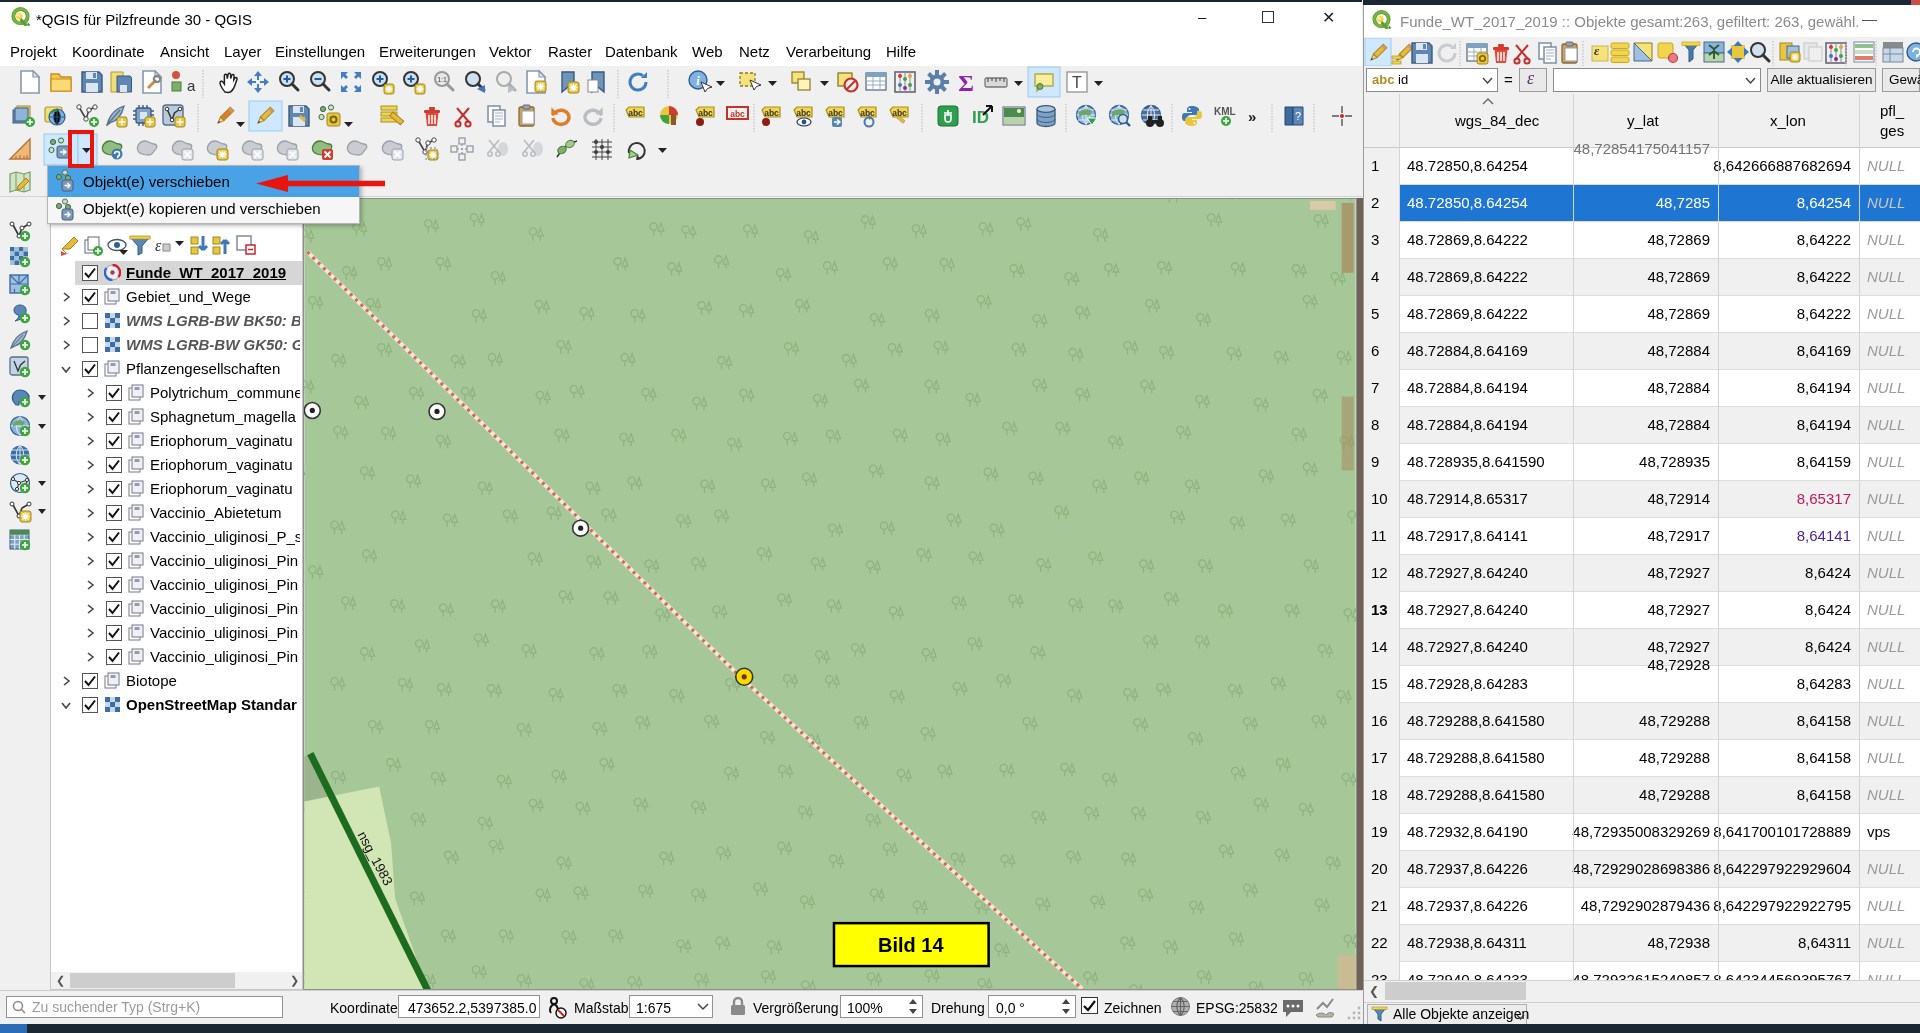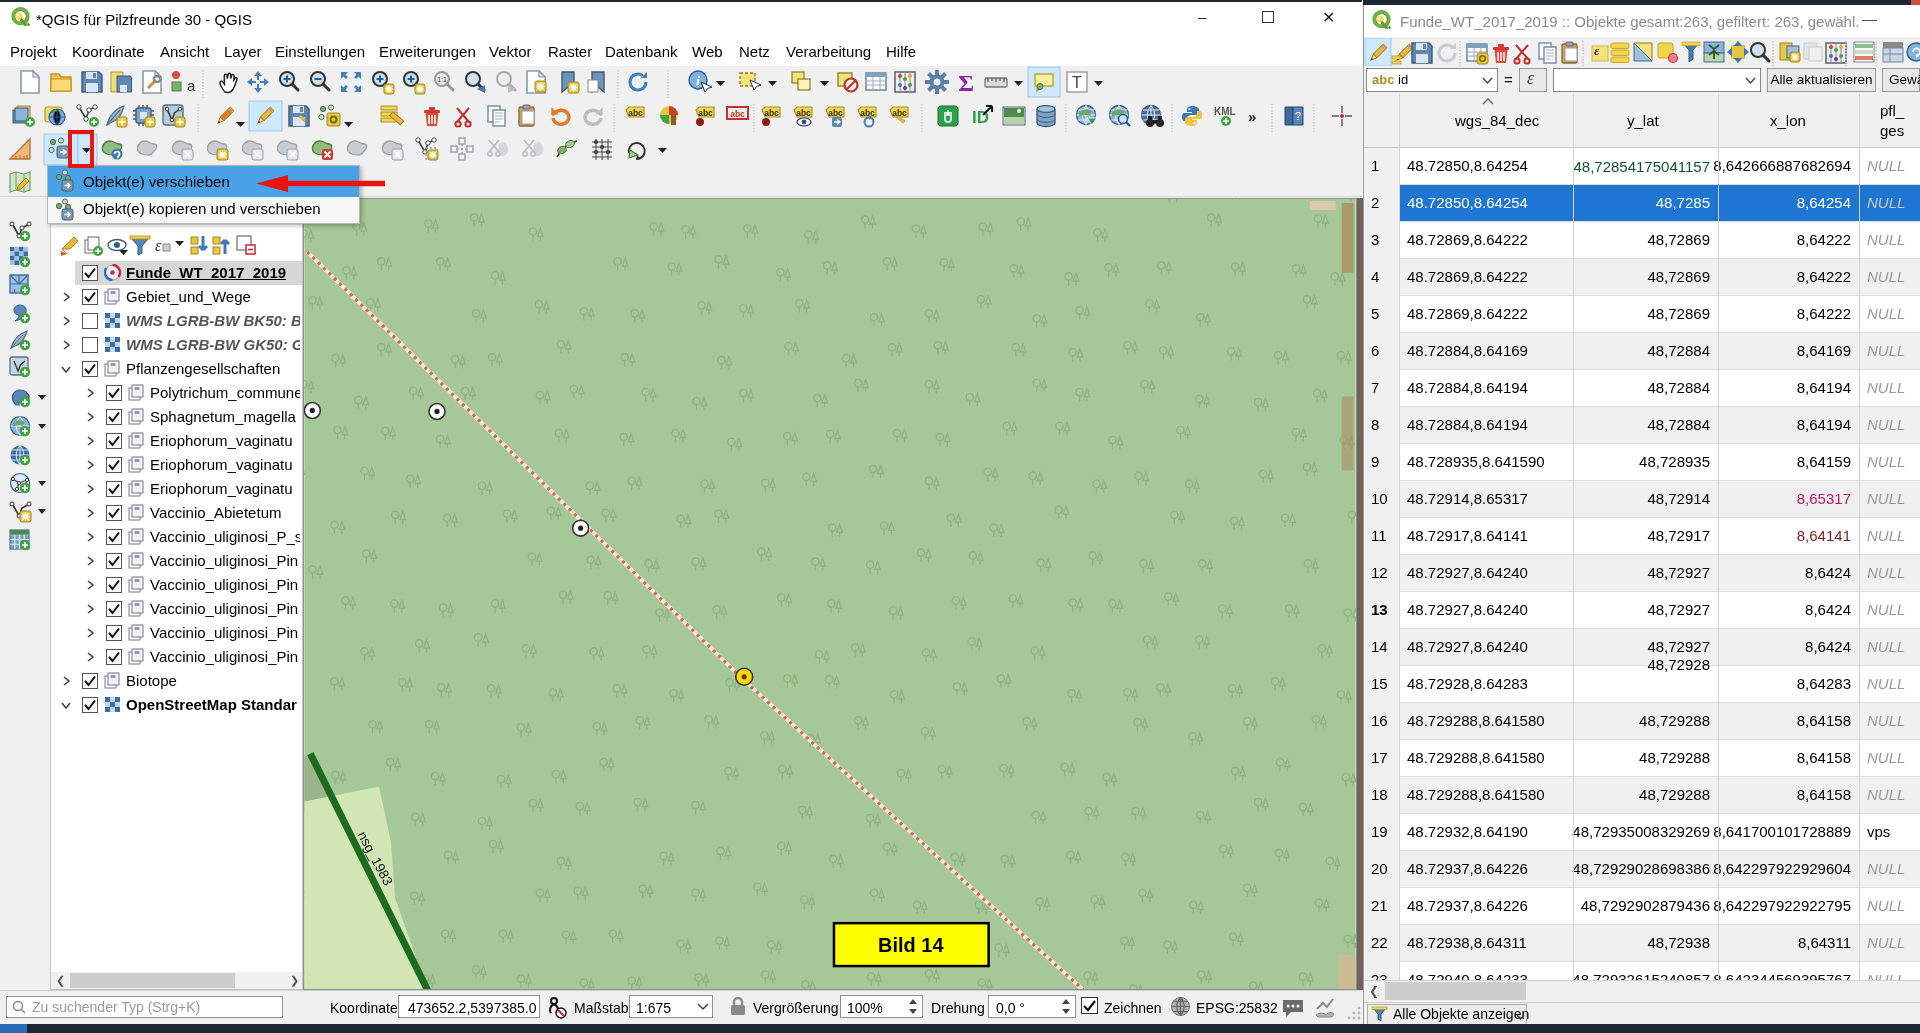--- a/index.html
+++ b/index.html
@@ -1675,21 +1675,21 @@
 <div class="tx" style="left:1770px;top:112px;">x_lon</div>
 <div class="tx" style="left:1880px;top:102px;">pfl_</div>
 <div class="tx" style="left:1880px;top:122px;">ges</div>
 <svg class="abs" style="left:1481px;top:97px" width="14" height="8" viewBox="0 0 14 8">
     <path d="M2 7l5-5 5 5" fill="none" stroke="#666" stroke-width="1.4"></path>
   </svg>
 <div class="abs" style="left:1364px;top:148px;width:35px;height:885px;background:#f0f0f0;"></div>
 <div class="abs" style="left:1399px;top:148px;width:521px;height:37px;background:#fff;border-bottom:1px solid #dcdcdc;"></div>
 <div class="tx" style="left:1371px;top:157px;">1</div>
 <div class="tx" style="left:1407px;top:157px;color:#000;">48.72850,8.64254</div>
-<div class="tx" style="right:210px;top:158px;color:#14532d;margin-left:8px;">48,72854175041157</div>
+<div class="tx" style="right:210px;top:140px;color:#737373;margin-left:8px;">48,72854175041157</div>
 <div class="tx" style="right:69px;top:157px;color:#000;">8,642666887682694</div>
 <div class="tx" style="left:1867px;top:157px;color:#9a9a9a;font-style:italic;">NULL</div>
 <div class="abs" style="left:1399px;top:185px;width:521px;height:37px;background:#1f75d2;border-bottom:1px solid #dcdcdc;"></div>
 <div class="tx" style="left:1371px;top:194px;">2</div>
 <div class="tx" style="left:1407px;top:194px;color:#fff;">48.72850,8.64254</div>
 <div class="tx" style="right:210px;top:194px;color:#fff;">48,7285</div>
 <div class="tx" style="right:69px;top:194px;color:#fff;">8,64254</div>
 <div class="tx" style="left:1867px;top:194px;color:#c8c8c8;font-style:italic;">NULL</div>
 <div class="abs" style="left:1399px;top:222px;width:521px;height:37px;background:#fff;border-bottom:1px solid #dcdcdc;"></div>
 <div class="tx" style="left:1371px;top:231px;">3</div>
@@ -1736,21 +1736,21 @@
 <div class="abs" style="left:1399px;top:481px;width:521px;height:37px;background:#f0f0f0;border-bottom:1px solid #dcdcdc;"></div>
 <div class="tx" style="left:1371px;top:490px;">10</div>
 <div class="tx" style="left:1407px;top:490px;color:#000;">48.72914,8.65317</div>
 <div class="tx" style="right:210px;top:490px;color:#000;">48,72914</div>
 <div class="tx" style="right:69px;top:490px;color:#be185d;">8,65317</div>
 <div class="tx" style="left:1867px;top:490px;color:#9a9a9a;font-style:italic;">NULL</div>
 <div class="abs" style="left:1399px;top:518px;width:521px;height:37px;background:#fff;border-bottom:1px solid #dcdcdc;"></div>
 <div class="tx" style="left:1371px;top:527px;">11</div>
 <div class="tx" style="left:1407px;top:527px;color:#000;">48.72917,8.64141</div>
 <div class="tx" style="right:210px;top:527px;color:#000;text-align:right;">48,72917</div>
-<div class="tx" style="right:69px;top:527px;color:#7f1d1d;">8,64141</div>
+<div class="tx" style="right:69px;top:527px;color:#4c1d95;">8,64141</div>
 <div class="tx" style="left:1867px;top:527px;color:#9a9a9a;font-style:italic;">NULL</div>
 <div class="abs" style="left:1399px;top:555px;width:521px;height:37px;background:#f0f0f0;border-bottom:1px solid #dcdcdc;"></div>
 <div class="tx" style="left:1371px;top:564px;">12</div>
 <div class="tx" style="left:1407px;top:564px;color:#000;">48.72927,8.64240</div>
 <div class="tx" style="right:210px;top:564px;color:#000;">48,72927</div>
 <div class="tx" style="right:69px;top:564px;color:#000;">8,6424</div>
 <div class="tx" style="left:1867px;top:564px;color:#9a9a9a;font-style:italic;">NULL</div>
 <div class="abs" style="left:1399px;top:592px;width:521px;height:37px;background:#fff;border-bottom:1px solid #dcdcdc;"></div>
 <div class="tx" style="left:1371px;top:601px;font-weight:bold;">13</div>
 <div class="tx" style="left:1407px;top:601px;color:#000;">48.72927,8.64240</div>

